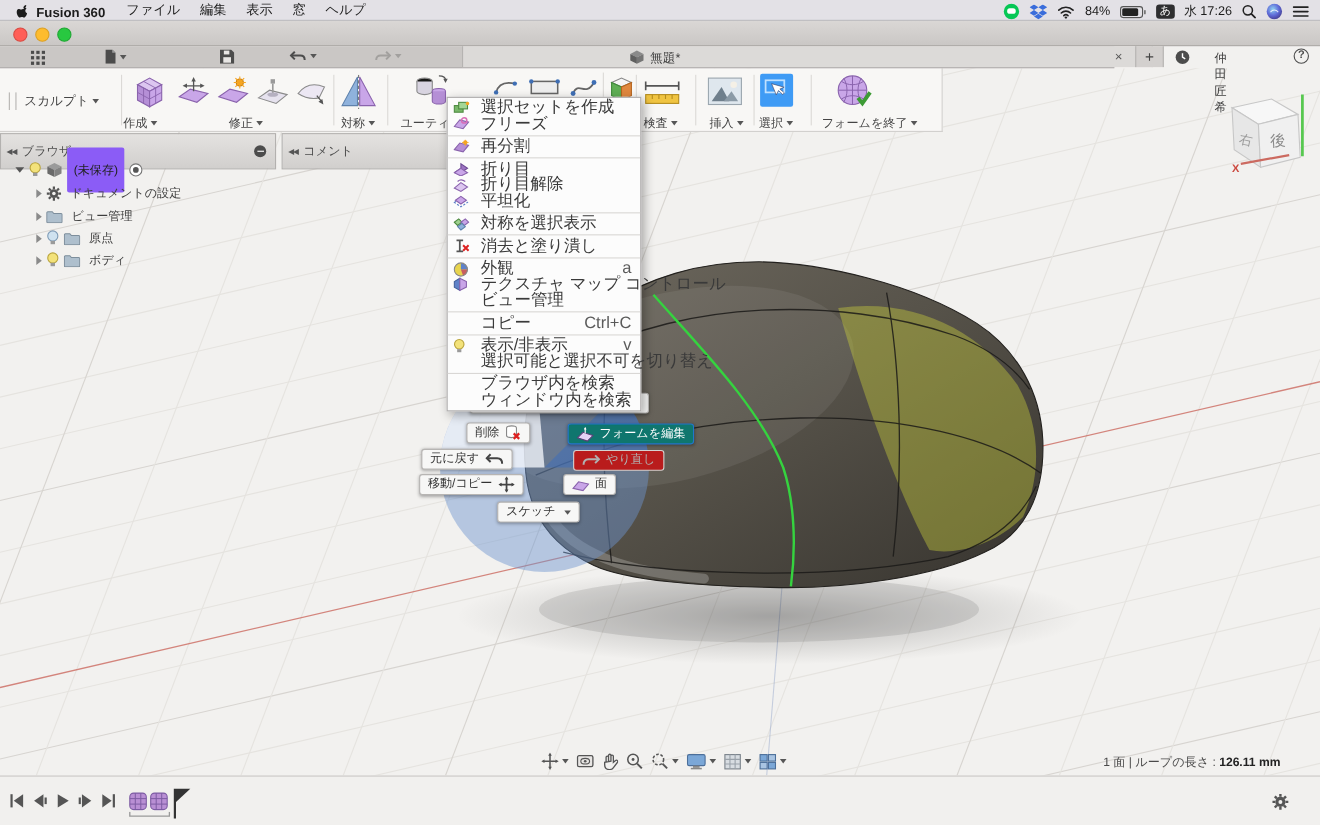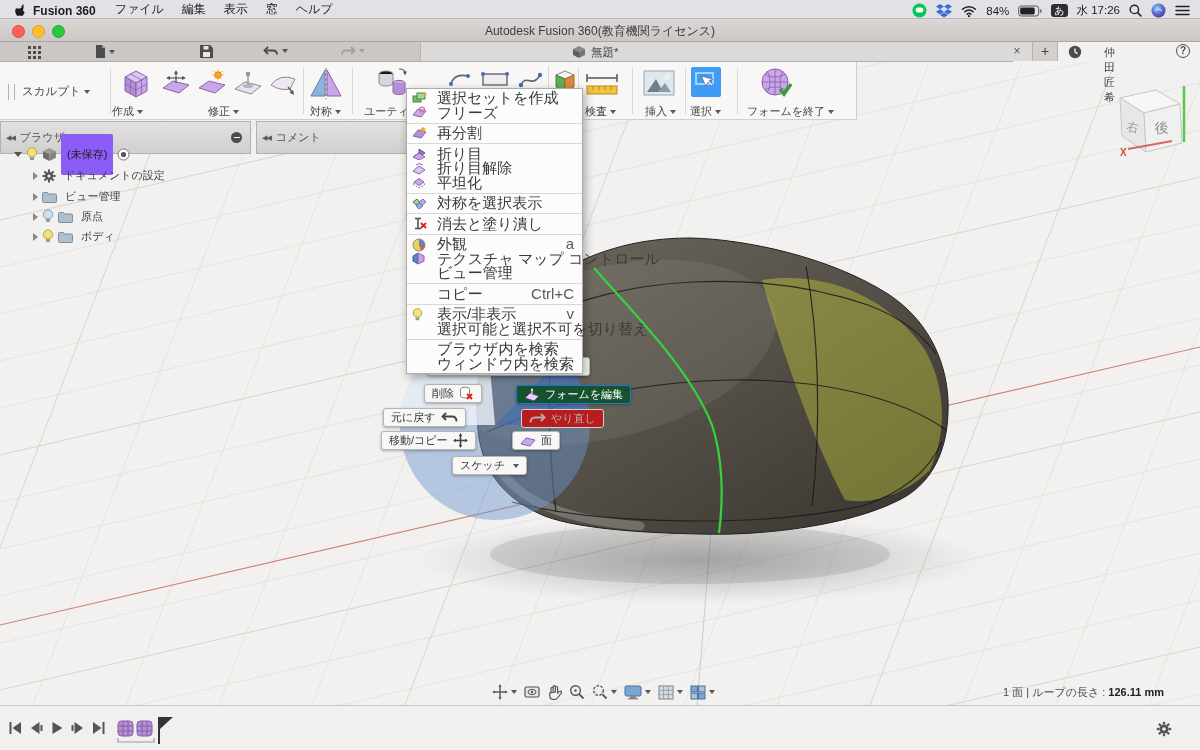--- a/index.html
+++ b/index.html
@@ -48,21 +48,21 @@
   .ctxmenu{position:absolute;left:406px;top:88px;width:177px;background:#fcfcfc;border:1px solid #adabab;
     box-shadow:2px 3px 9px rgba(0,0,0,.33);z-index:30;padding:2px 0;box-sizing:border-box;}
   .ctxrow{position:relative;height:14.5px;line-height:14.5px;font-size:15px;color:#3a3a3a;padding-left:30px;white-space:nowrap;}
   .ctxrow .ic{position:absolute;left:5px;top:0.5px;}
   .ctxrow .sc{position:absolute;right:8px;color:#5a5a5a;}
   .ctxsep{border-top:1px solid #d9d7d5;margin:2.5px 0;}
   
   .mk{position:absolute;z-index:22;background:#f7f7f6;border:1px solid #b7b5b3;border-radius:3px;
      box-shadow:0 1px 3px rgba(0,0,0,.3);font-size:11px;color:#333;height:17px;line-height:17px;
      padding:0 7px;white-space:nowrap;display:flex;align-items:center;gap:5px;}
-  .mk.blue{background:#14532d;border-color:#2277cc;color:#fff;}
+  .mk.blue{background:#0f766e;border-color:#2277cc;color:#fff;}
   .mk.gray{background:#b91c1c;border-color:#d4d2d0;color:#b1b1b1;box-shadow:none;}
   
   .navbar{position:absolute;left:492px;top:682px;height:20px;display:flex;align-items:center;gap:7px;z-index:8;}
   .statusbar{position:absolute;right:36px;top:685px;font-size:11px;color:#4a4a4a;z-index:8;}
   .statusbar b{color:#222;}
   
   .timeline{position:absolute;left:0;top:705px;width:1200px;height:45px;background:#f1f0ee;
     border-top:1px solid #c9c7c5;box-sizing:border-box;z-index:35;}
 </style>
 </head>
@@ -217,21 +217,20 @@
             <line x1="1" y1="9.5" x2="14" y2="9.5"></line>
           </g>
         </svg>
     </span>
   </div>
 
   <div class="titlebar">
     <span class="tl" style="left:12px;background:#ff5f57;border:1px solid #d94a42;"></span>
     <span class="tl" style="left:32px;background:#febc2e;border:1px solid #dda123;"></span>
     <span class="tl" style="left:52px;background:#28c840;border:1px solid #1fa833;"></span>
-    <div class="title">Autodesk Fusion 360(教育機関ライセンス)</div>
   </div>
 
   <div class="tabbar">
     <svg class="abs" style="left:28px;top:3.5px;" width="13" height="13" viewBox="0 0 13 13">
         <g fill="#4c4c4c">
           <rect x="0" y="0" width="3" height="3"></rect>
           <rect x="5" y="0" width="3" height="3"></rect>
           <rect x="10" y="0" width="3" height="3"></rect>
           <rect x="0" y="5" width="3" height="3"></rect>
           <rect x="5" y="5" width="3" height="3"></rect>

